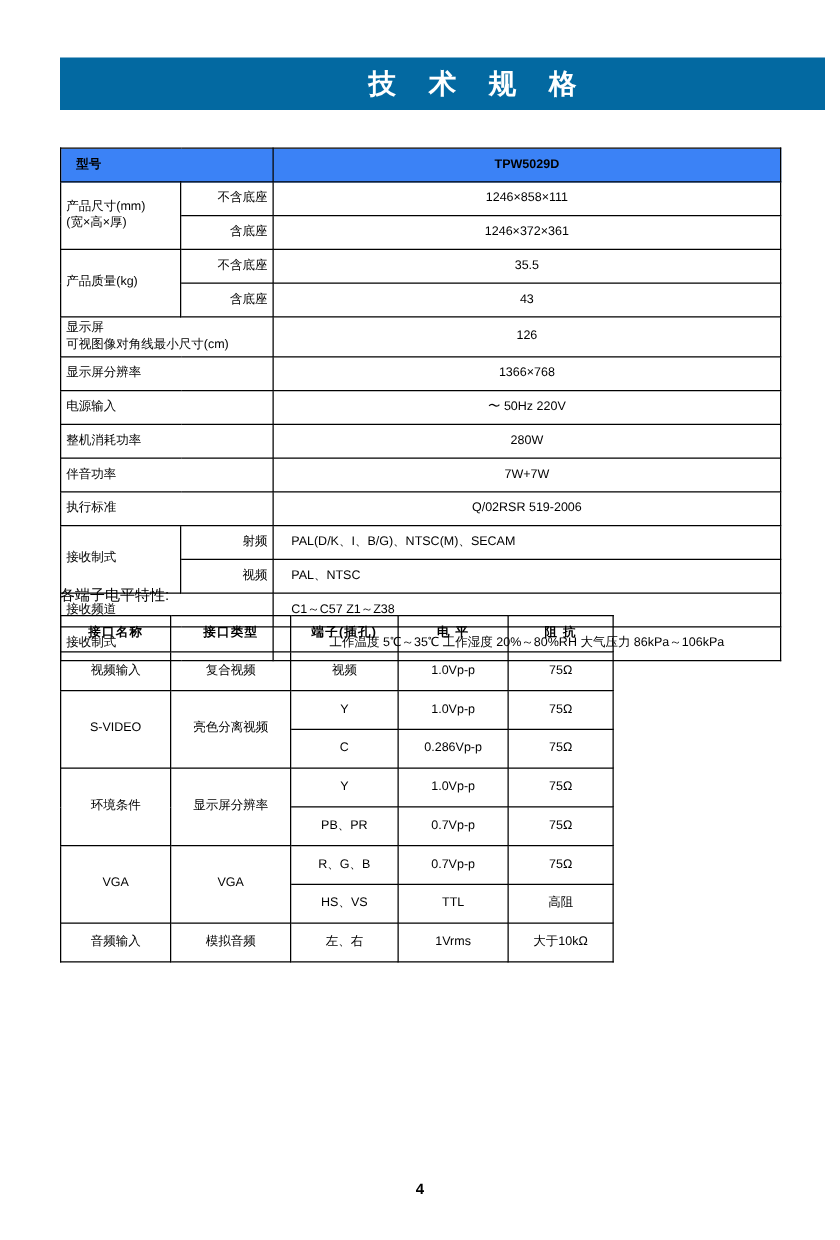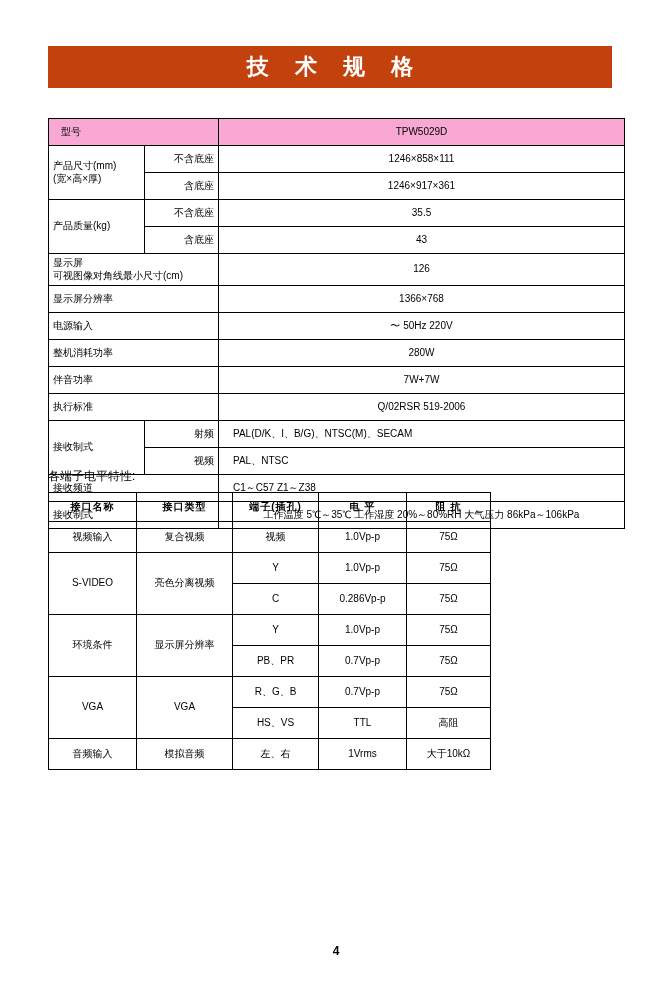--- a/index.html
+++ b/index.html
@@ -22,24 +22,25 @@
     box-sizing: border-box;
   }
 
   
   .title-banner {
     position: absolute;
     left: 48px;
     top: 46px;
     width: 564px;
     height: 42px;
-    background: #c2410c;
+    background: #0369a1;
     display: flex;
     align-items: center;
     justify-content: center;
+    padding-left: 48px;
   }
   .title-banner .title-text {
     font-size: 22px;
     letter-spacing: 10px;
     color: #ffffff;
     font-weight: bold;
     text-indent: 10px;
   }
 
   
@@ -67,22 +68,22 @@
     text-align: right;
   }
   .spec-table td.value {
     text-align: center;
   }
   .spec-table td.value-left {
     text-align: left;
     padding-left: 14px;
   }
   .spec-table tr.head td {
-    background: #f9a8d4;
-    font-weight: normal;
+    background: #3b82f6;
+    font-weight: bold;
   }
   .spec-table td.model-label {
     padding-left: 12px;
   }
 
   
   .section-heading {
     position: absolute;
     left: 48px;
     top: 468px;
@@ -149,21 +150,21 @@
       <tr>
         <td class="label" rowspan="2">
           <div>产品尺寸(mm)</div>
           <div>(宽×高×厚)</div>
         </td>
         <td class="sub">不含底座</td>
         <td class="value">1246×858×111</td>
       </tr>
       <tr>
         <td class="sub">含底座</td>
-        <td class="value">1246×917×361</td>
+        <td class="value">1246×372×361</td>
       </tr>
       <tr>
         <td class="label" rowspan="2">产品质量(kg)</td>
         <td class="sub">不含底座</td>
         <td class="value">35.5</td>
       </tr>
       <tr>
         <td class="sub">含底座</td>
         <td class="value">43</td>
       </tr>

